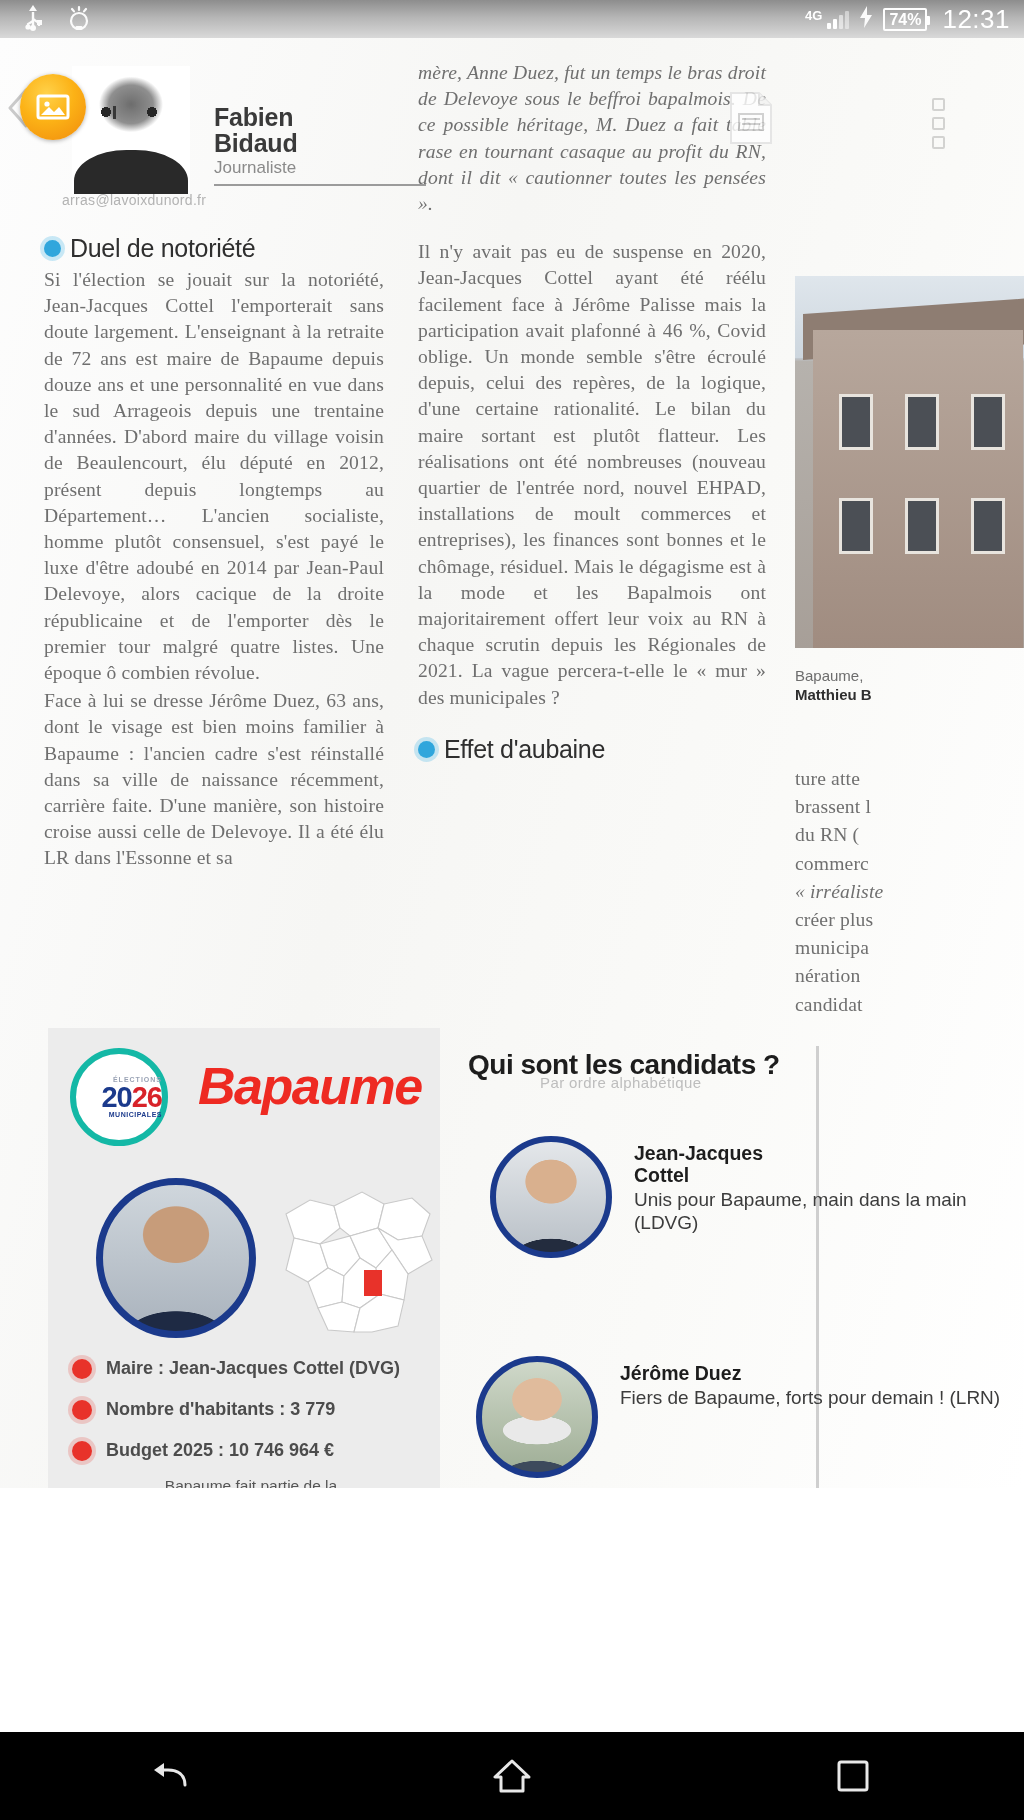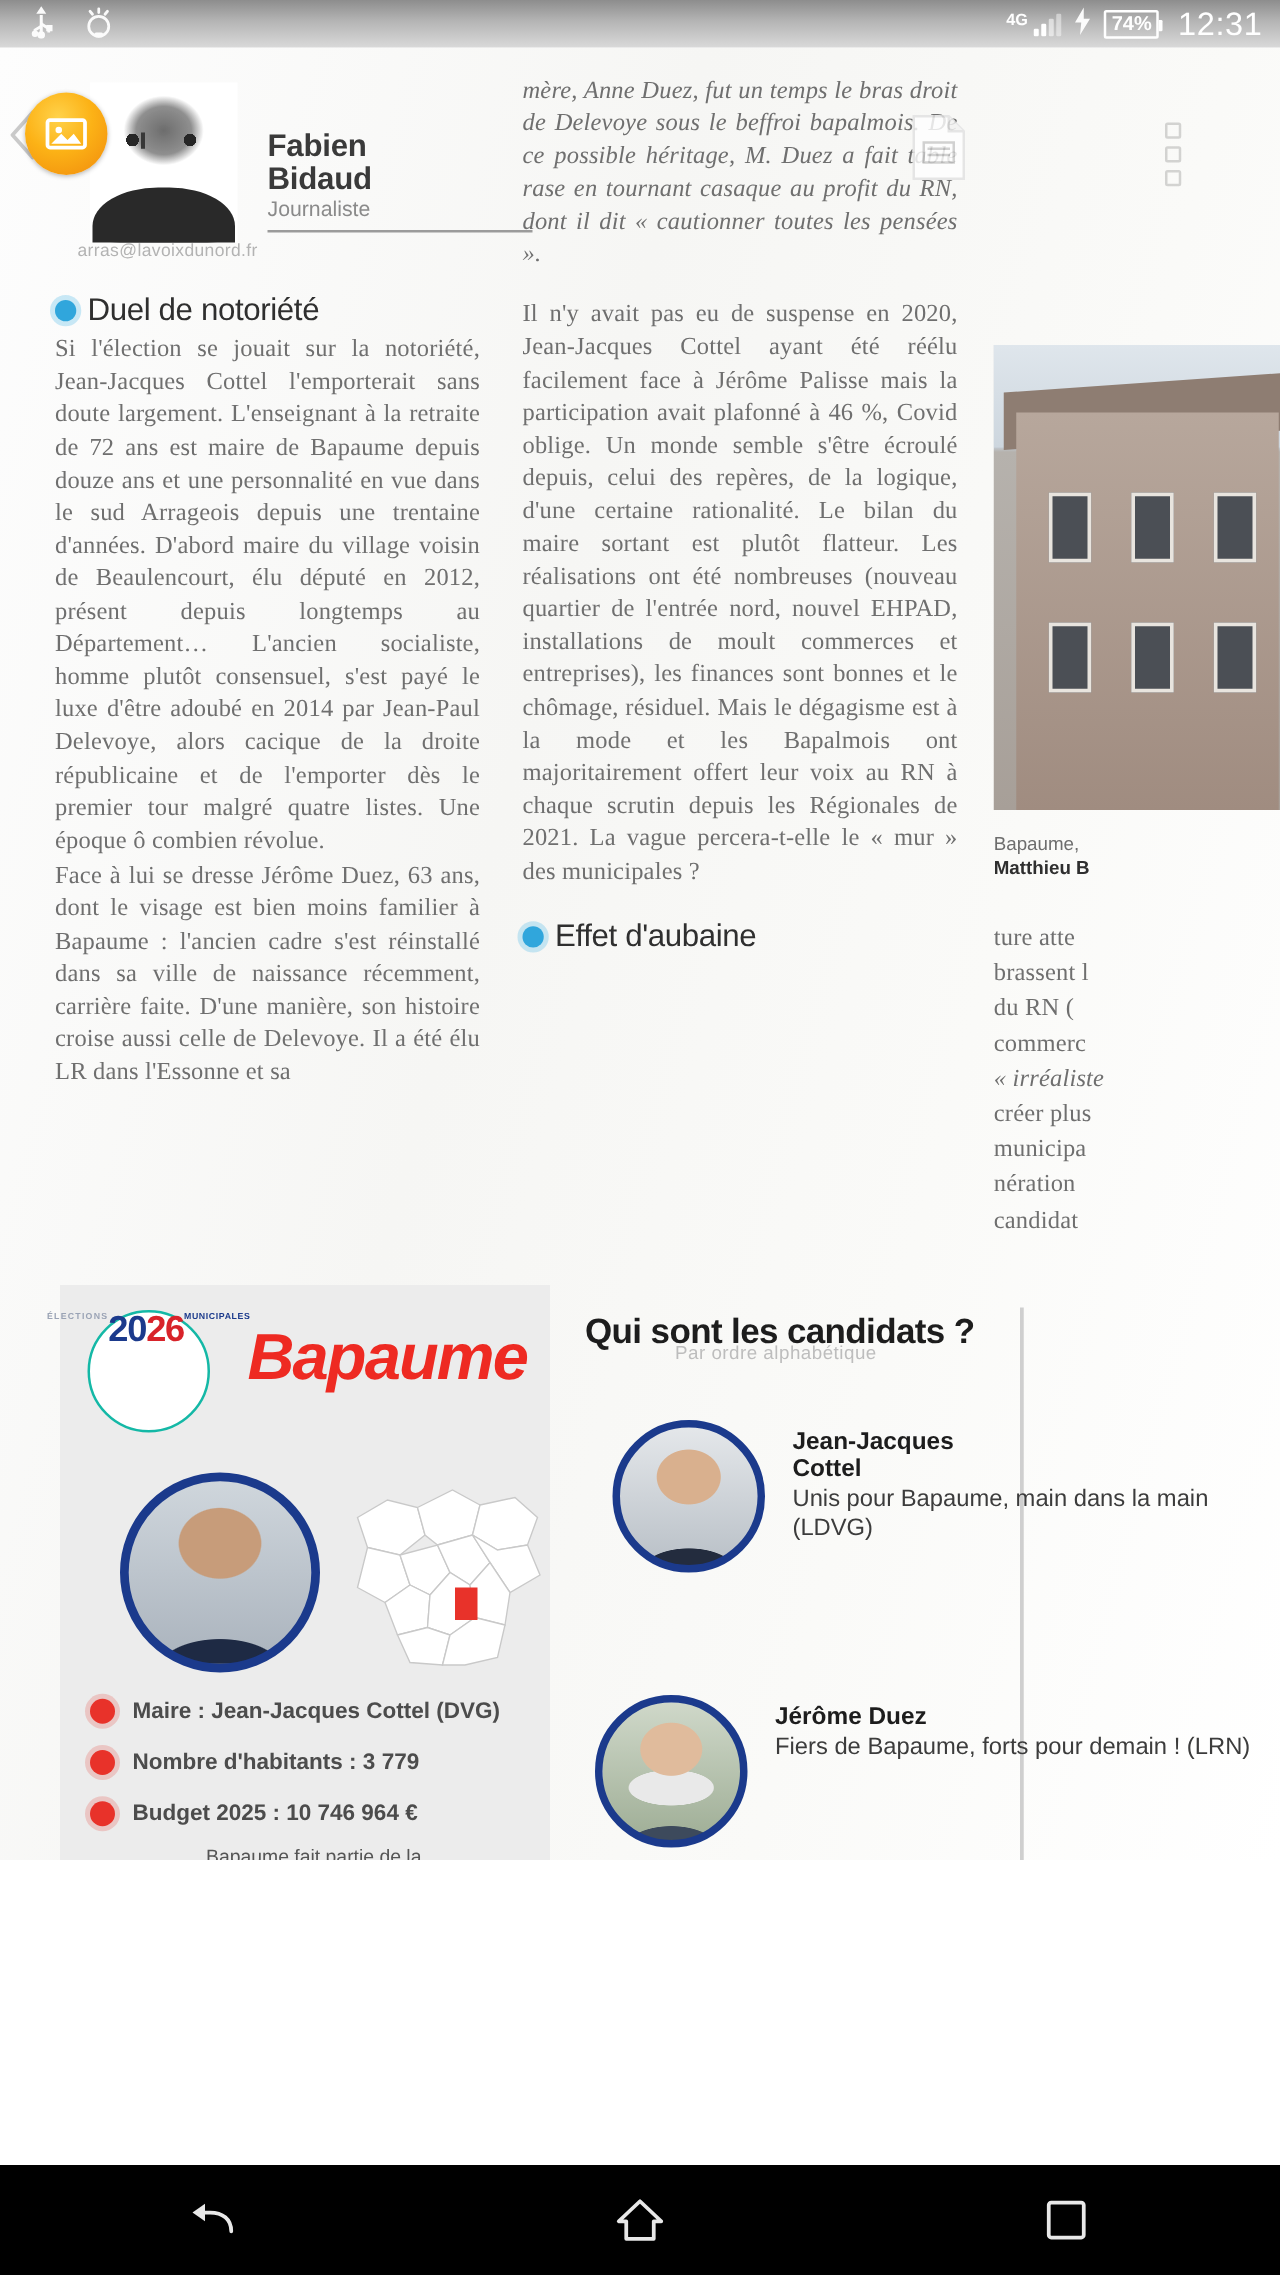--- a/index.html
+++ b/index.html
@@ -99,21 +99,21 @@
   .col p + p { margin-top:2px; }
   .sec-head {
     font-family:"Liberation Sans", sans-serif; font-weight:400; font-size:25px; color:#2f2f2f;
     letter-spacing:-.3px; margin-bottom:4px; display:flex; align-items:center; gap:9px;
   }
   .dot { width:17px; height:17px; border-radius:50%; background:#30a6dc;
          box-shadow:0 0 0 4px rgba(90,190,232,.32); flex:0 0 auto; }
 
   #col1 { left:44px; top:196px; width:340px; }
   #col2 { left:418px; top:22px;  width:348px; }
-  #col3 { left:795px; top:700px; width:228px; }
+  #col3 { left:795px; top:728px; width:228px; }
 
   .col2-top p { font-style: italic; }
 
   
   .photo-right {
     position:absolute; left:795px; top:238px; width:240px; height:372px;
     background:
       linear-gradient(to bottom,#cfd6dc 0%,#c2cad2 22%,#b6b2ad 23%,#a79f98 100%);
     overflow:hidden;
   }
@@ -134,22 +134,22 @@
   .photo-caption b { color:#2f2f2f; }
 
   
   .info-wrap { position:absolute; left:0; top:990px; width:1024px; height:500px; }
   .info-card {
     position:absolute; left:48px; top:0; width:392px; height:500px;
     background:#ececec;
   }
   .logo2026 {
     position:absolute; left:22px; top:20px; width:98px; height:98px; border-radius:50%;
-    background:#fff; border:2px solid #14b8a6; display:flex; flex-direction:row;
-    align-items:flex-start; justify-content:center;
+    background:#fff; border:6px solid #14b8a6; display:flex; flex-direction:column;
+    align-items:flex-end; justify-content:center;
   }
   .logo2026 .lg-top { font-size:7px; letter-spacing:1px; color:#9aa3b5; font-weight:700; }
   .logo2026 .lg-yr { font-size:29px; font-weight:700; line-height:28px; letter-spacing:-1px; }
   .logo2026 .lg-yr .b { color:#1b3a8c; }
   .logo2026 .lg-yr .r { color:#d8232a; }
   .logo2026 .lg-bot { font-size:7px; letter-spacing:.5px; color:#1b3a8c; font-weight:700; }
   .city-title {
     position:absolute; left:150px; top:28px; font-family:"Liberation Sans",sans-serif;
     font-weight:700; font-style:italic; font-size:52px; color:#ee2a22; letter-spacing:-1.5px;
   }

